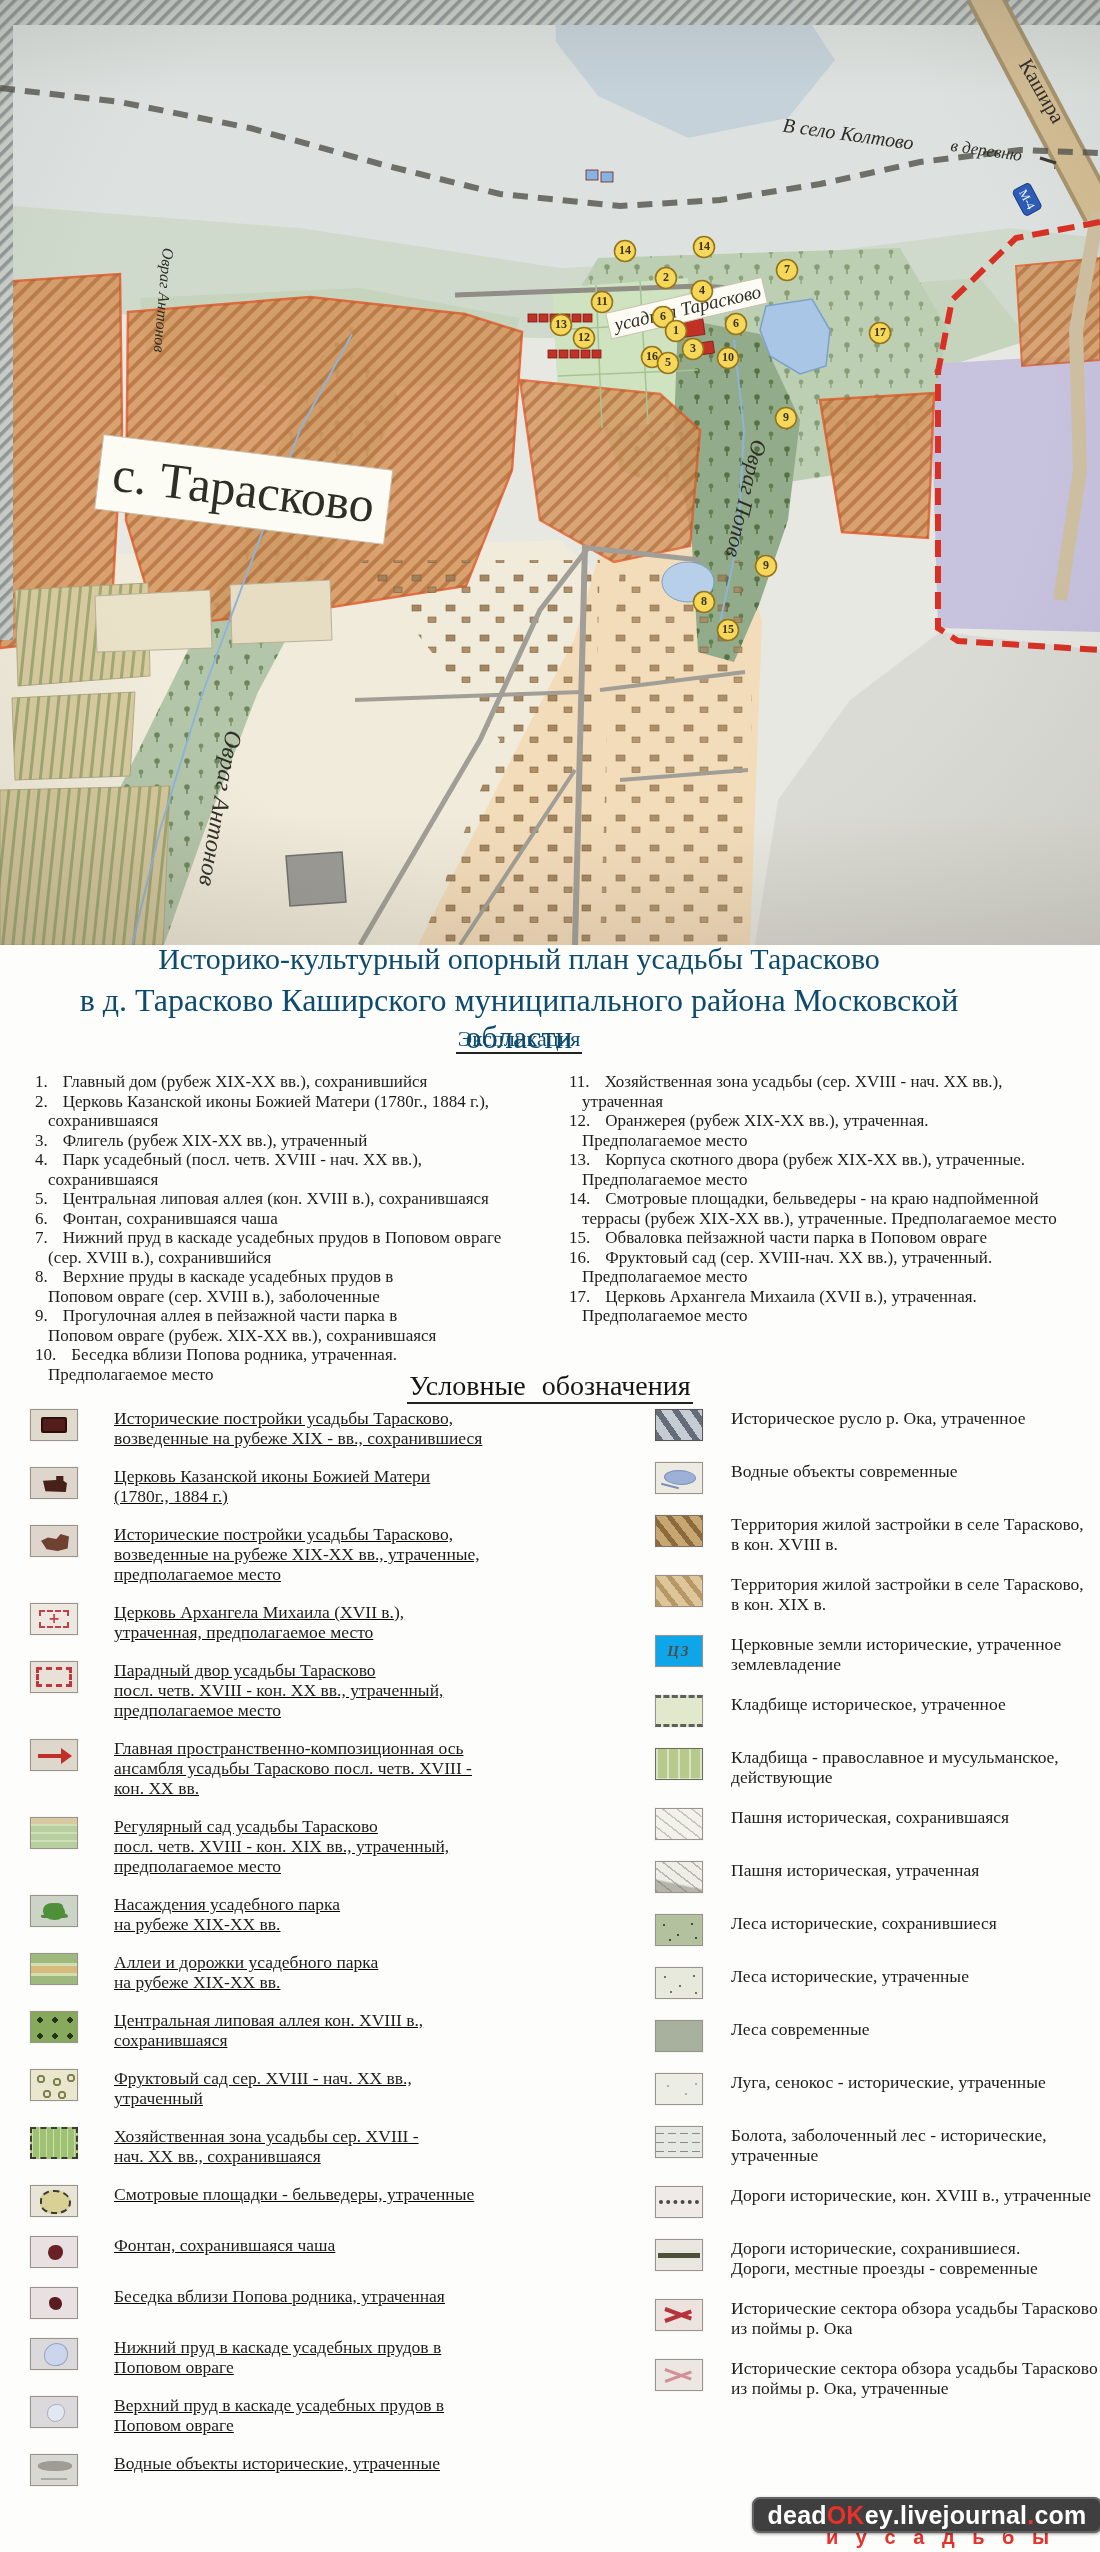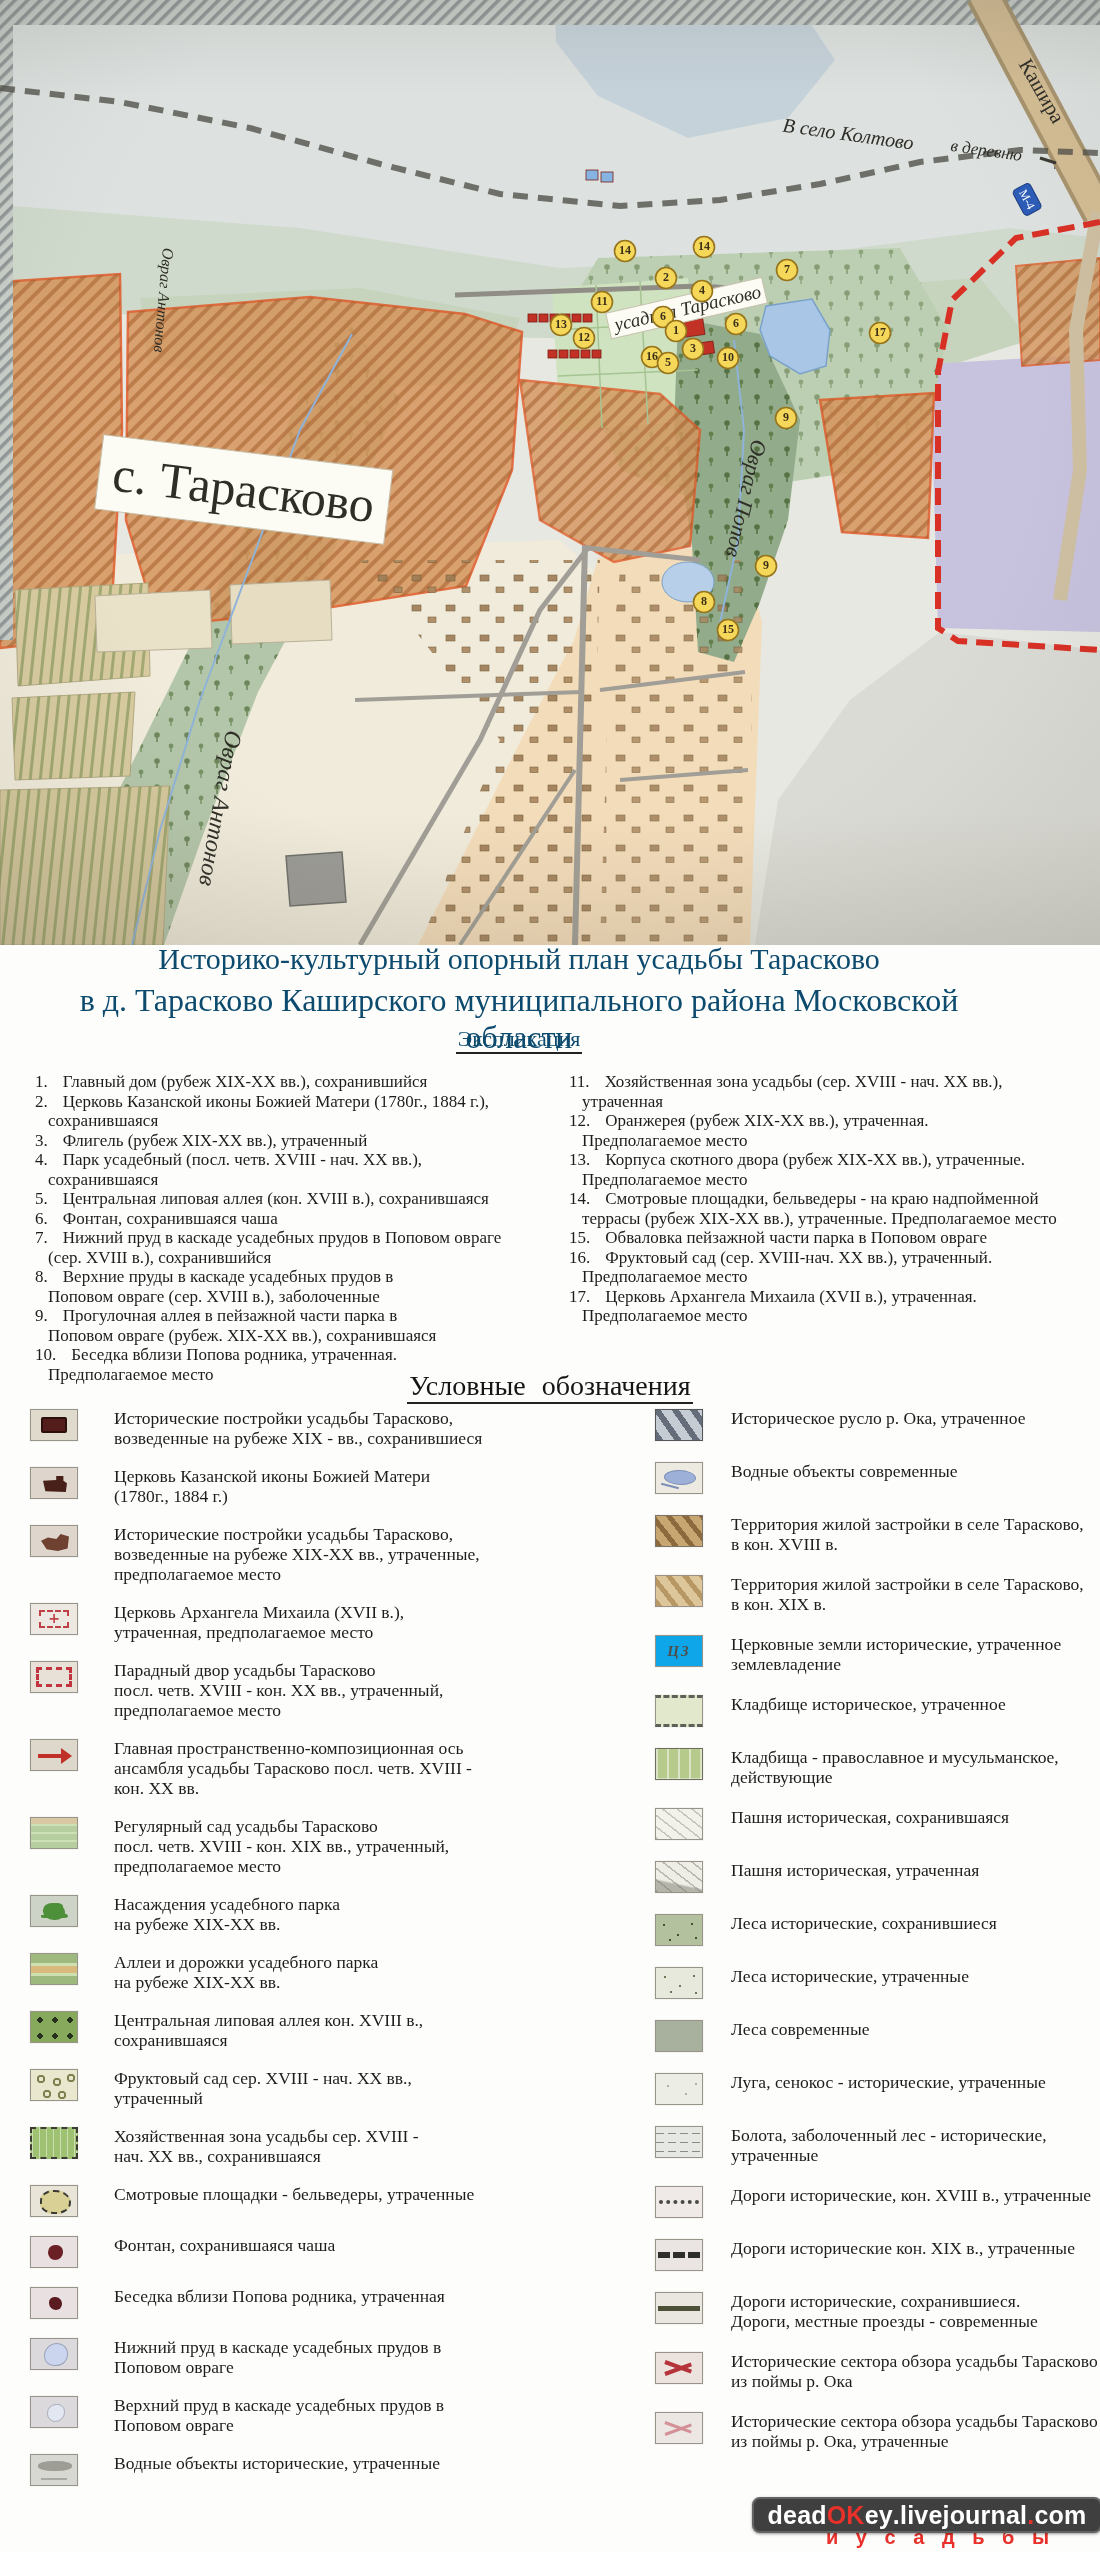--- a/index.html
+++ b/index.html
@@ -18,21 +18,21 @@
   #expl-head span,#legend-head span{border-bottom:2px solid #222;padding:0 2px 1px 2px;}
   #legend-head{position:absolute;left:0;top:1370px;width:1100px;text-align:center;font-size:28px;word-spacing:9px;color:#151515;}
   
   #expl-left,#expl-right{position:absolute;top:1072px;}
   #expl-left{left:22px;width:530px;}
   #expl-right{left:556px;width:542px;}
   .expl-item{font-size:17px;line-height:19.5px;color:#1d1d1d;padding-left:26px;text-indent:-13px;white-space:pre-line;}
   .expl-item .num{margin-right:15px;}
   
   #legend-left,#legend-right{position:absolute;top:1408px;}
-  #legend-left{left:30px;width:510px;}
+  #legend-left{left:30px;width:510px;text-decoration:underline;}
   #legend-right{left:655px;width:445px;}
   .leg-row{display:flex;align-items:flex-start;margin-bottom:18px;}
   #legend-right .leg-row{margin-bottom:20px;}
   .leg-text{font-size:17.5px;line-height:20px;color:#1d1d1d;white-space:pre-line;}
   #legend-left .leg-text{margin-left:36px;width:412px;}
   #legend-right .leg-text{margin-left:28px;width:382px;}
   
   .sym{flex:0 0 48px;width:48px;height:32px;box-sizing:border-box;border:1px solid #98948a;background:#e4e0d4;
        position:relative;margin-top:1px;box-shadow:0 0 0 1px rgba(0,0,0,.03);}
   .sym-hist-extant{background:#dfdacc;}
@@ -562,24 +562,20 @@
       <div class="leg-row">
         <span class="sym sym-swamp-lost"></span>
         <div class="leg-text">Болота, заболоченный лес - исторические,
 утраченные</div>
       </div>
       <div class="leg-row">
         <span class="sym sym-road-18-lost"></span>
         <div class="leg-text">Дороги исторические, кон. XVIII в., утраченные</div>
       </div>
       <div class="leg-row">
-        <span class="sym sym-road-19-lost"></span>
-        <div class="leg-text">Дороги исторические кон. XIX в., утраченные</div>
-      </div>
-      <div class="leg-row">
         <span class="sym sym-road-extant"></span>
         <div class="leg-text">Дороги исторические, сохранившиеся.
 Дороги, местные проезды - современные</div>
       </div>
       <div class="leg-row">
         <span class="sym sym-view-sector"></span>
         <div class="leg-text">Исторические сектора обзора усадьбы Тарасково
 из поймы р. Ока</div>
       </div>
       <div class="leg-row">

